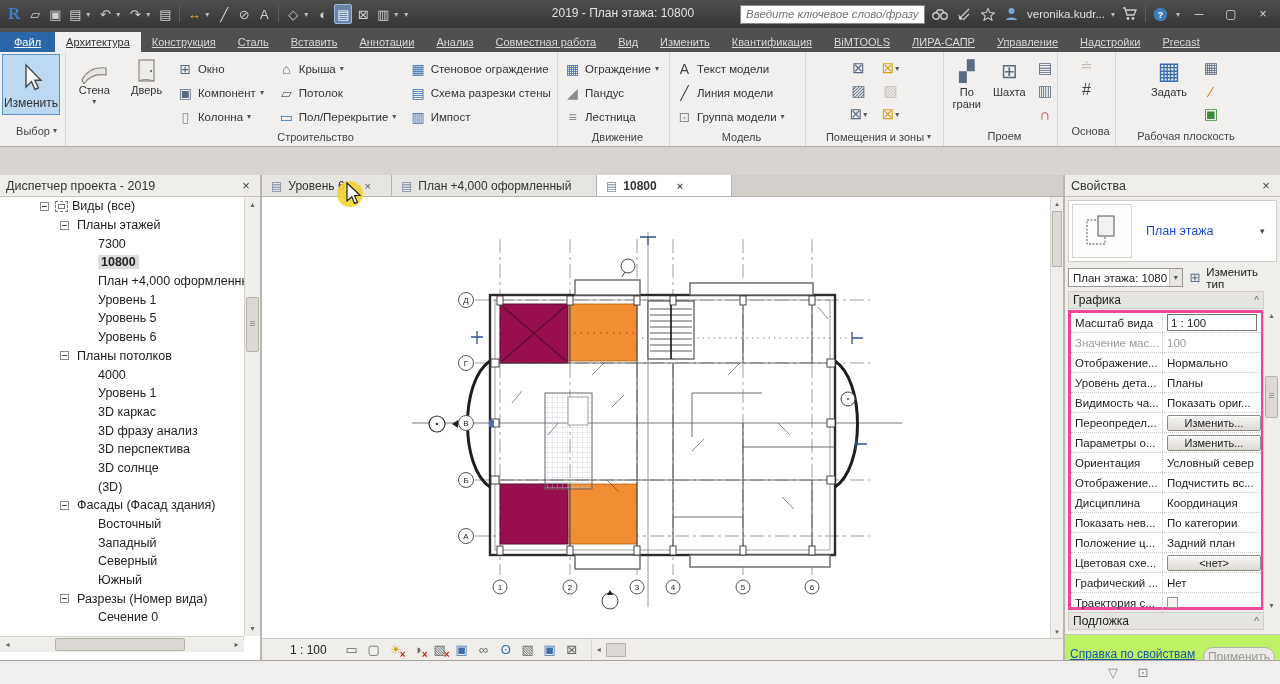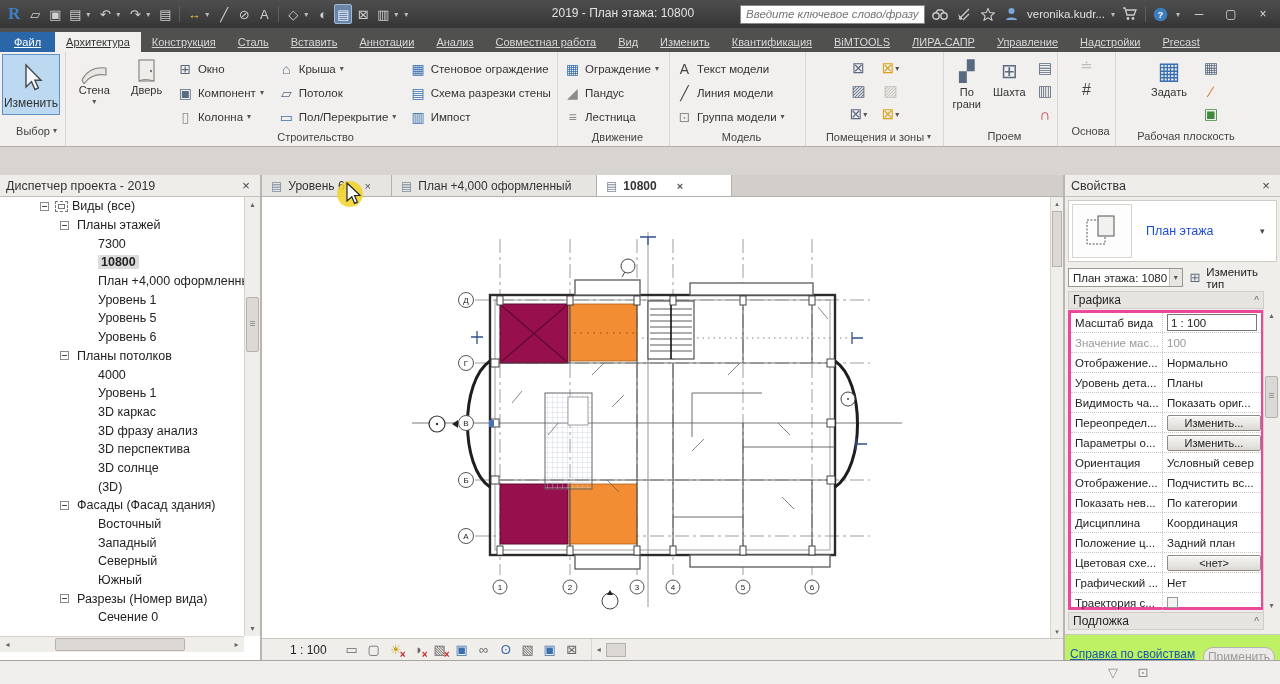--- a/index.html
+++ b/index.html
@@ -860,26 +860,26 @@
       </div>
       <div class="prow">
         <span class="pl">Ориентация</span>
         <span class="pv">Условный север</span>
       </div>
       <div class="prow">
         <span class="pl">Отображение...</span>
         <span class="pv">Подчистить вс...</span>
       </div>
       <div class="prow">
+        <span class="pl">Дисциплина</span>
+        <span class="pv">Координация</span>
+      </div>
+      <div class="prow">
         <span class="pl">Показать нев...</span>
         <span class="pv">По категории</span>
-      </div>
-      <div class="prow">
-        <span class="pl">Дисциплина</span>
-        <span class="pv">Координация</span>
       </div>
       <div class="prow">
         <span class="pl">Положение ц...</span>
         <span class="pv">Задний план</span>
       </div>
       <div class="prow">
         <span class="pl">Цветовая схе...</span>
         <span class="pv">
             <span class="pbtn">&lt;нет&gt;</span>
           </span>

